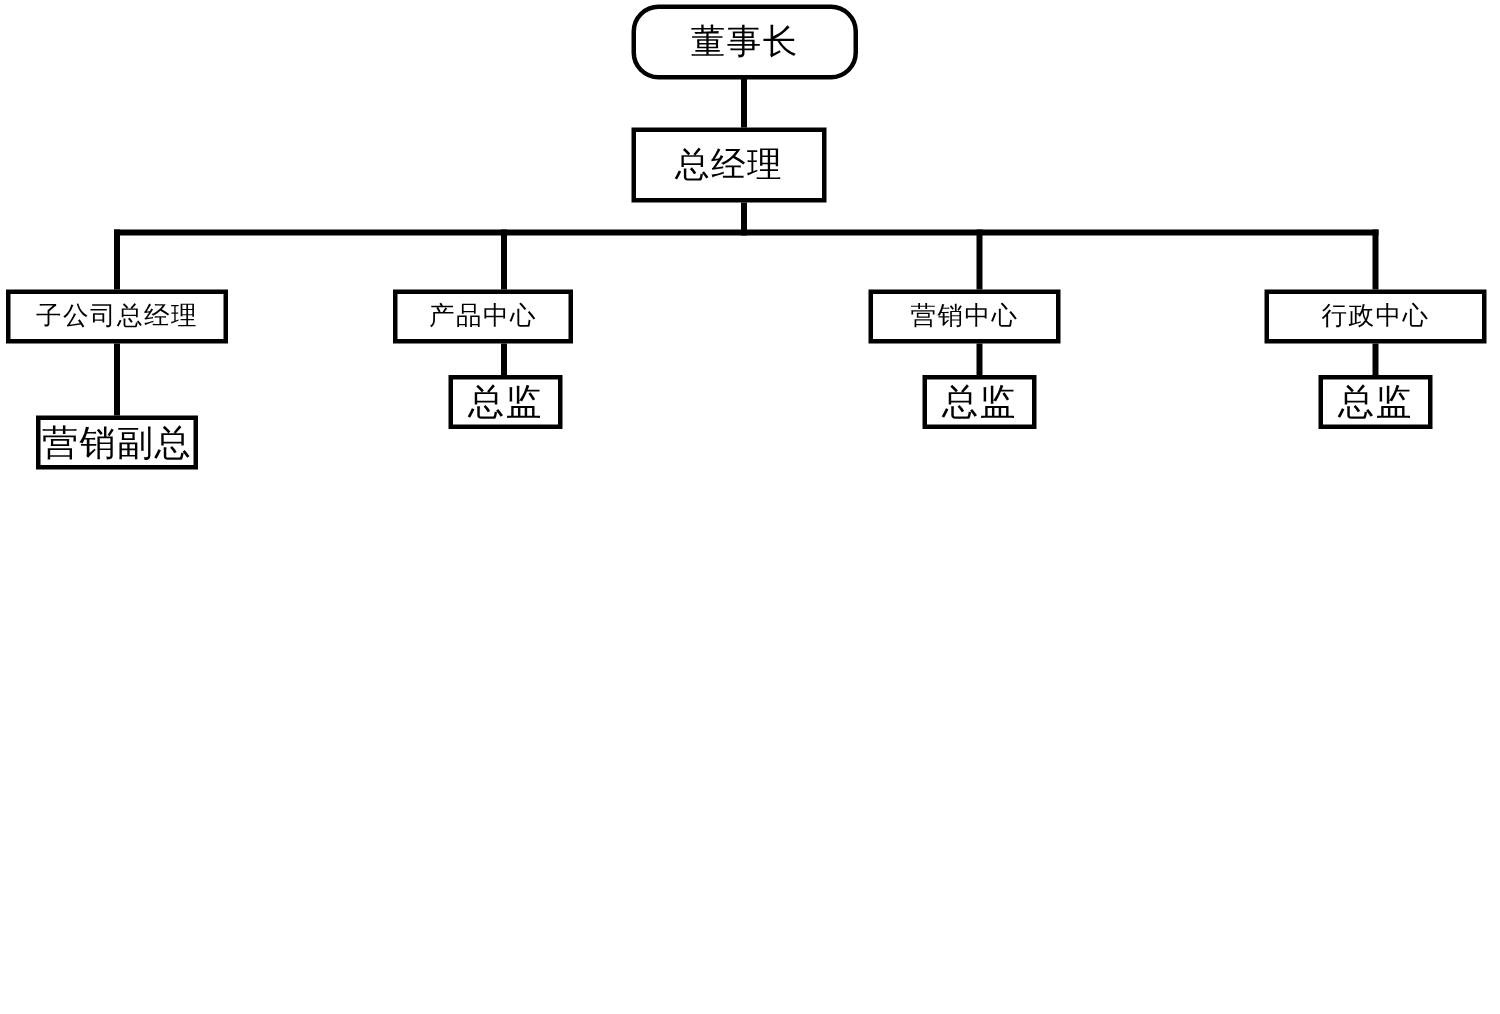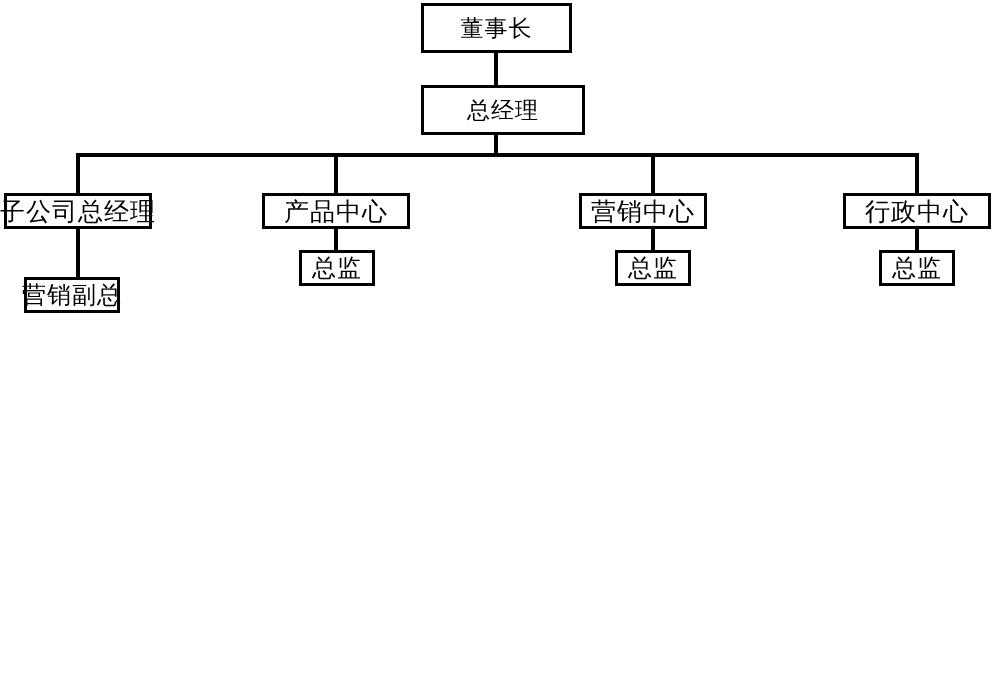--- a/index.html
+++ b/index.html
@@ -34,60 +34,60 @@
     display: flex;
     align-items: center;
     justify-content: center;
     color: #000000;
     line-height: 1;
     white-space: nowrap;
     letter-spacing: 1px;
     z-index: 2;
   }
   .node.lvl1 { font-size: 23px; }
-  .node.lvl2 { font-size: 25px; }
+  .node.lvl2 { font-size: 17px; }
   .node.lvl3 { font-size: 24px; }
 </style>
 </head>
 <body>
 
 <div id="canvas">
   <svg class="wires" viewBox="0 0 1000 676" xmlns="http://www.w3.org/2000/svg">
       <line x1="496" y1="53" x2="496" y2="85" stroke="#000000" stroke-width="4" stroke-linecap="square"></line>
       <line x1="496" y1="135" x2="496" y2="155" stroke="#000000" stroke-width="4" stroke-linecap="square"></line>
       <line x1="78" y1="155" x2="917" y2="155" stroke="#000000" stroke-width="4" stroke-linecap="square"></line>
       <line x1="78" y1="155" x2="78" y2="193" stroke="#000000" stroke-width="4" stroke-linecap="square"></line>
       <line x1="336" y1="155" x2="336" y2="193" stroke="#000000" stroke-width="4" stroke-linecap="square"></line>
       <line x1="653" y1="155" x2="653" y2="193" stroke="#000000" stroke-width="4" stroke-linecap="square"></line>
       <line x1="917" y1="155" x2="917" y2="193" stroke="#000000" stroke-width="4" stroke-linecap="square"></line>
       <line x1="78" y1="229" x2="78" y2="277" stroke="#000000" stroke-width="4" stroke-linecap="square"></line>
       <line x1="336" y1="229" x2="336" y2="250" stroke="#000000" stroke-width="4" stroke-linecap="square"></line>
       <line x1="653" y1="229" x2="653" y2="250" stroke="#000000" stroke-width="4" stroke-linecap="square"></line>
       <line x1="917" y1="229" x2="917" y2="250" stroke="#000000" stroke-width="4" stroke-linecap="square"></line>
     </svg>
   <div id="node-layer">
-      <div class="node lvl1" style="left: 421px; top: 3px; width: 151px; height: 50px;">
+      <div class="node lvl1" style="left: 421px; top: 3px; width: 151px; height: 50px; border-radius: 18px;">
         <span>董事长</span>
       </div>
-      <div class="node lvl1" style="left: 421px; top: 85px; width: 164px; height: 50px;">
+      <div class="node lvl1" style="left: 421px; top: 85px; width: 130px; height: 50px;">
         <span>总经理</span>
       </div>
       <div class="node lvl2" style="left: 4px; top: 193px; width: 148px; height: 36px;">
         <span>子公司总经理</span>
       </div>
-      <div class="node lvl2" style="left: 262px; top: 193px; width: 148px; height: 36px; text-align: right;">
+      <div class="node lvl2" style="left: 262px; top: 193px; width: 120px; height: 36px; text-align: right;">
         <span>产品中心</span>
       </div>
       <div class="node lvl2" style="left: 579px; top: 193px; width: 128px; height: 36px;">
         <span>营销中心</span>
       </div>
       <div class="node lvl2" style="left: 843px; top: 193px; width: 148px; height: 36px; align-items: center;">
         <span>行政中心</span>
       </div>
-      <div class="node lvl3" style="left: 24px; top: 277px; width: 96px; height: 36px;">
+      <div class="node lvl3" style="left: 24px; top: 277px; width: 108px; height: 36px;">
         <span>营销副总</span>
       </div>
       <div class="node lvl3" style="left: 299px; top: 250px; width: 76px; height: 36px;">
         <span>总监</span>
       </div>
       <div class="node lvl3" style="left: 615px; top: 250px; width: 76px; height: 36px;">
         <span>总监</span>
       </div>
       <div class="node lvl3" style="left: 879px; top: 250px; width: 76px; height: 36px;">
         <span>总监</span>

